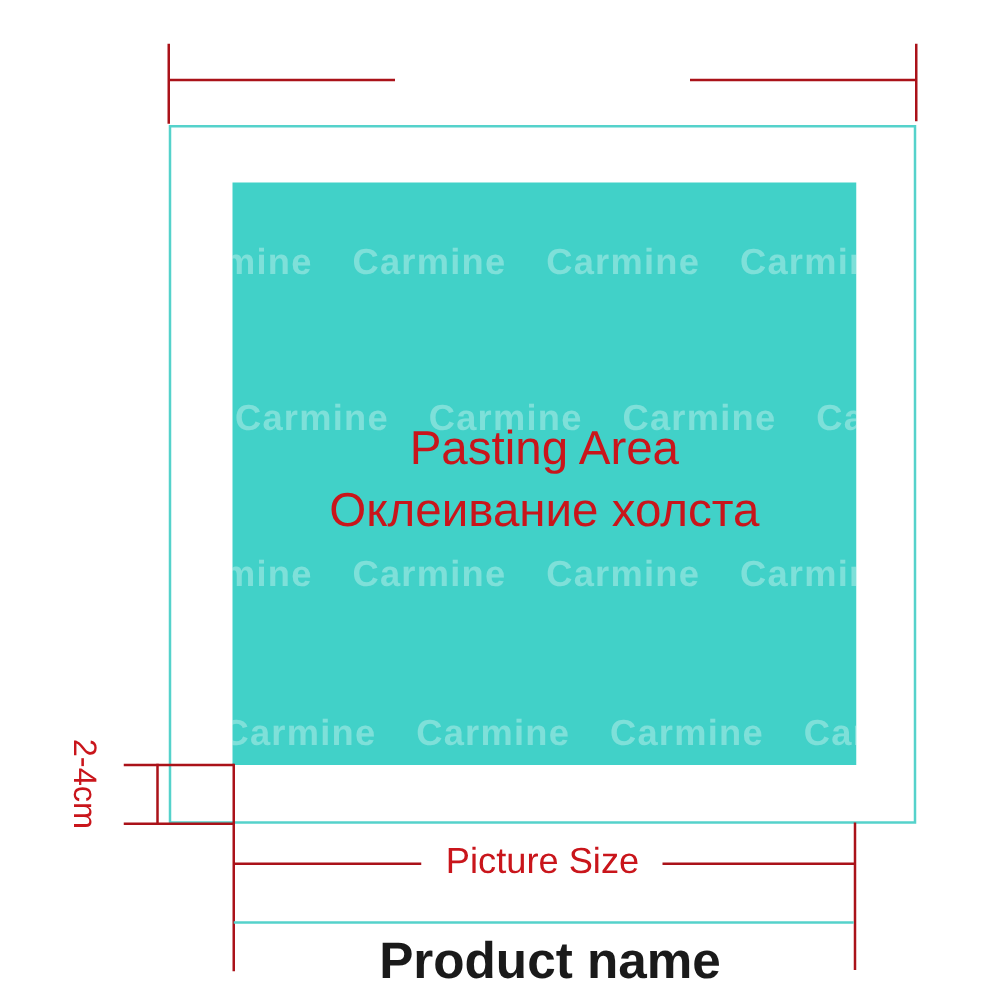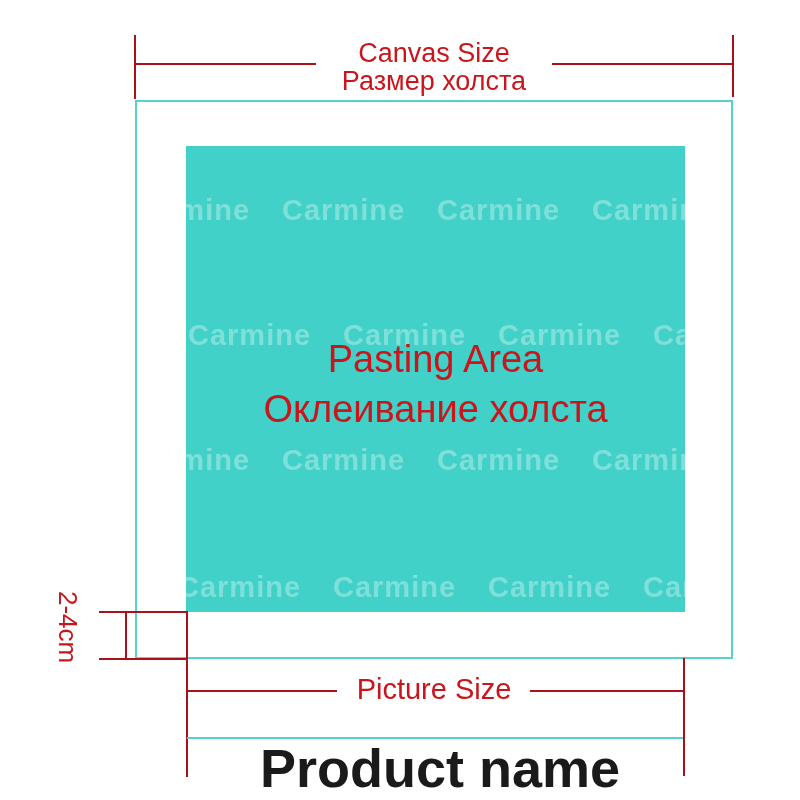--- a/index.html
+++ b/index.html
@@ -44,36 +44,32 @@
   .margin-label{
     position:absolute;left:52px;top:591px;writing-mode:vertical-rl;
     color:var(--red-text);font-size:26px;white-space:nowrap;
   }
   .picture-size-label{
     left:434px;top:675px;transform:translateX(-50%);
     font-size:29px;line-height:29px;white-space:nowrap;
   }
   .product-name{
     position:absolute;left:440px;top:744px;transform:translateX(-50%);
-    color:var(--product-text);font-size:54px;font-weight:bold;line-height:48px;white-space:nowrap;
+    color:var(--product-text);font-size:41px;font-weight:bold;line-height:48px;white-space:nowrap;
   }
 </style>
 </head>
 <body>
 
 <div class="stage">
 
   <div class="hline" style="left:135px;top:63px;width:181px;"></div>
   <div class="hline" style="left:552px;top:63px;width:181px;"></div>
   <div class="vline" style="left:134px;top:35px;height:64px;"></div>
   <div class="vline" style="left:732px;top:35px;height:62px;"></div>
-  <div class="red-label canvas-size-label">
-    <div>Canvas Size</div>
-    <div>Размер холста</div>
-  </div>
 
   <div class="canvas-rect"></div>
 
   <div class="pasting-rect">
     <div class="wm-layer">
         <span class="wm" style="left: -59px; top: 48px;">Carmine</span>
         <span class="wm" style="left: 96px; top: 48px;">Carmine</span>
         <span class="wm" style="left: 251px; top: 48px;">Carmine</span>
         <span class="wm" style="left: 406px; top: 48px;">Carmine</span>
         <span class="wm" style="left: 2px; top: 173px;">Carmine</span>

